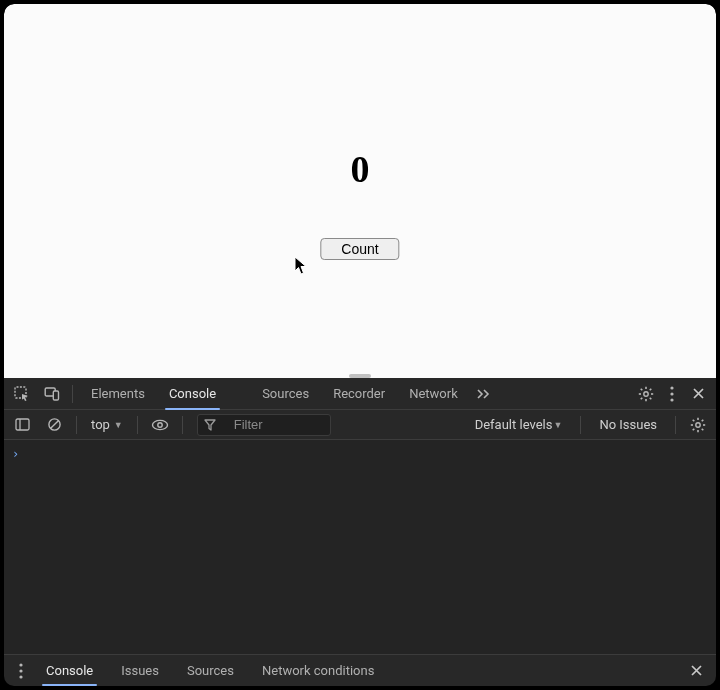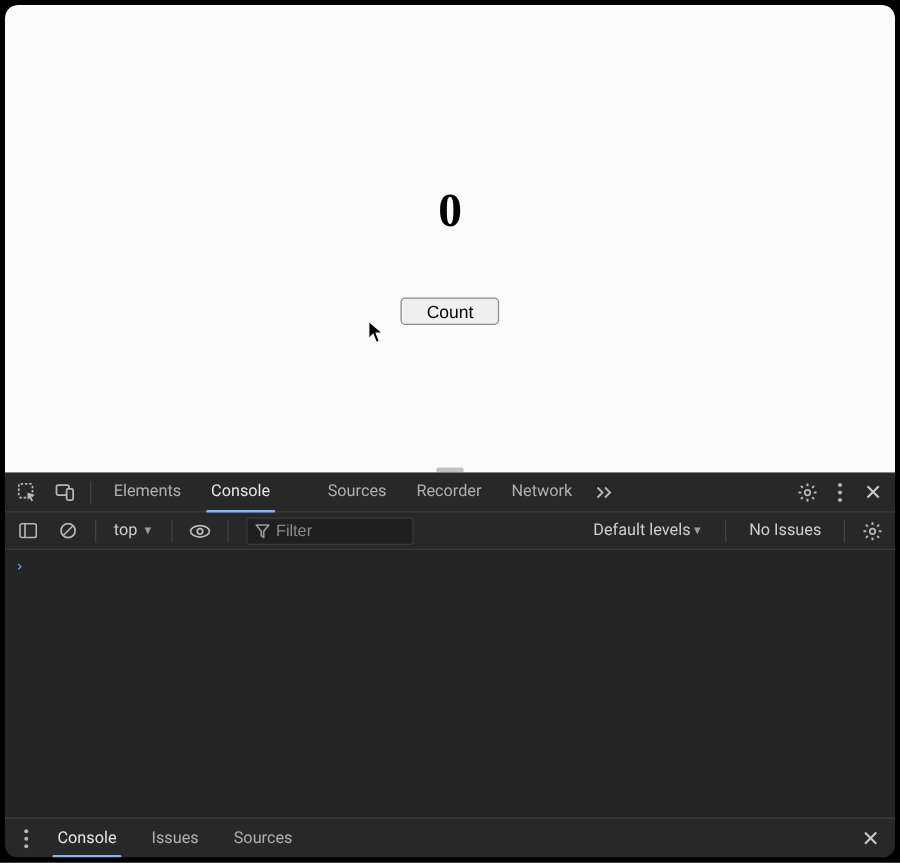--- a/index.html
+++ b/index.html
@@ -147,21 +147,21 @@
   }
   .filterbar .sep {
     width: 1px; height: 18px; background: #444; margin: 0 2px;
   }
   .context {
     display:flex;align-items:center;gap:4px;color:#cfcfcf;
     padding:0 4px;
   }
   .tri { font-size:9px; color:#9c9c9c; }
   .filter-wrap {
-    display:flex;align-items:center;gap:3px;
+    display:flex;align-items:center;gap:16px;
     background:#1f1f1f;border:1px solid #3b3b3b;border-radius:3px;
     height:22px;padding:0 6px;flex:1;max-width:270px;
     margin-left:4px;color:#8a8a8a;
   }
   .filter-wrap input {
     background:transparent;border:none;outline:none;color:#ddd;
     font-size:13px;width:100%;
   }
   .filter-wrap input::placeholder{color:#8a8a8a;}
   .levels {
@@ -343,20 +343,21 @@
       <div class="icon-btn" style="width:22px;">
         <svg width="4" height="16" viewBox="0 0 4 16">
             <circle cx="2" cy="2" r="1.6" fill="#b6b6b6"></circle>
             <circle cx="2" cy="8" r="1.6" fill="#b6b6b6"></circle>
             <circle cx="2" cy="14" r="1.6" fill="#b6b6b6"></circle>
           </svg>
       </div>
       <div class="dtab active">Console</div>
       <div class="dtab">Issues</div>
       <div class="dtab">Sources</div>
+      <div class="dtab">Network conditions</div>
       <div class="spacer"></div>
       <div class="icon-btn">
         <svg width="13" height="13" viewBox="0 0 13 13">
             <path d="M2 2 L11 11 M11 2 L2 11" stroke="#c8c8c8" stroke-width="1.7"></path>
           </svg>
       </div>
     </div>
 
   </div>
 </div>

